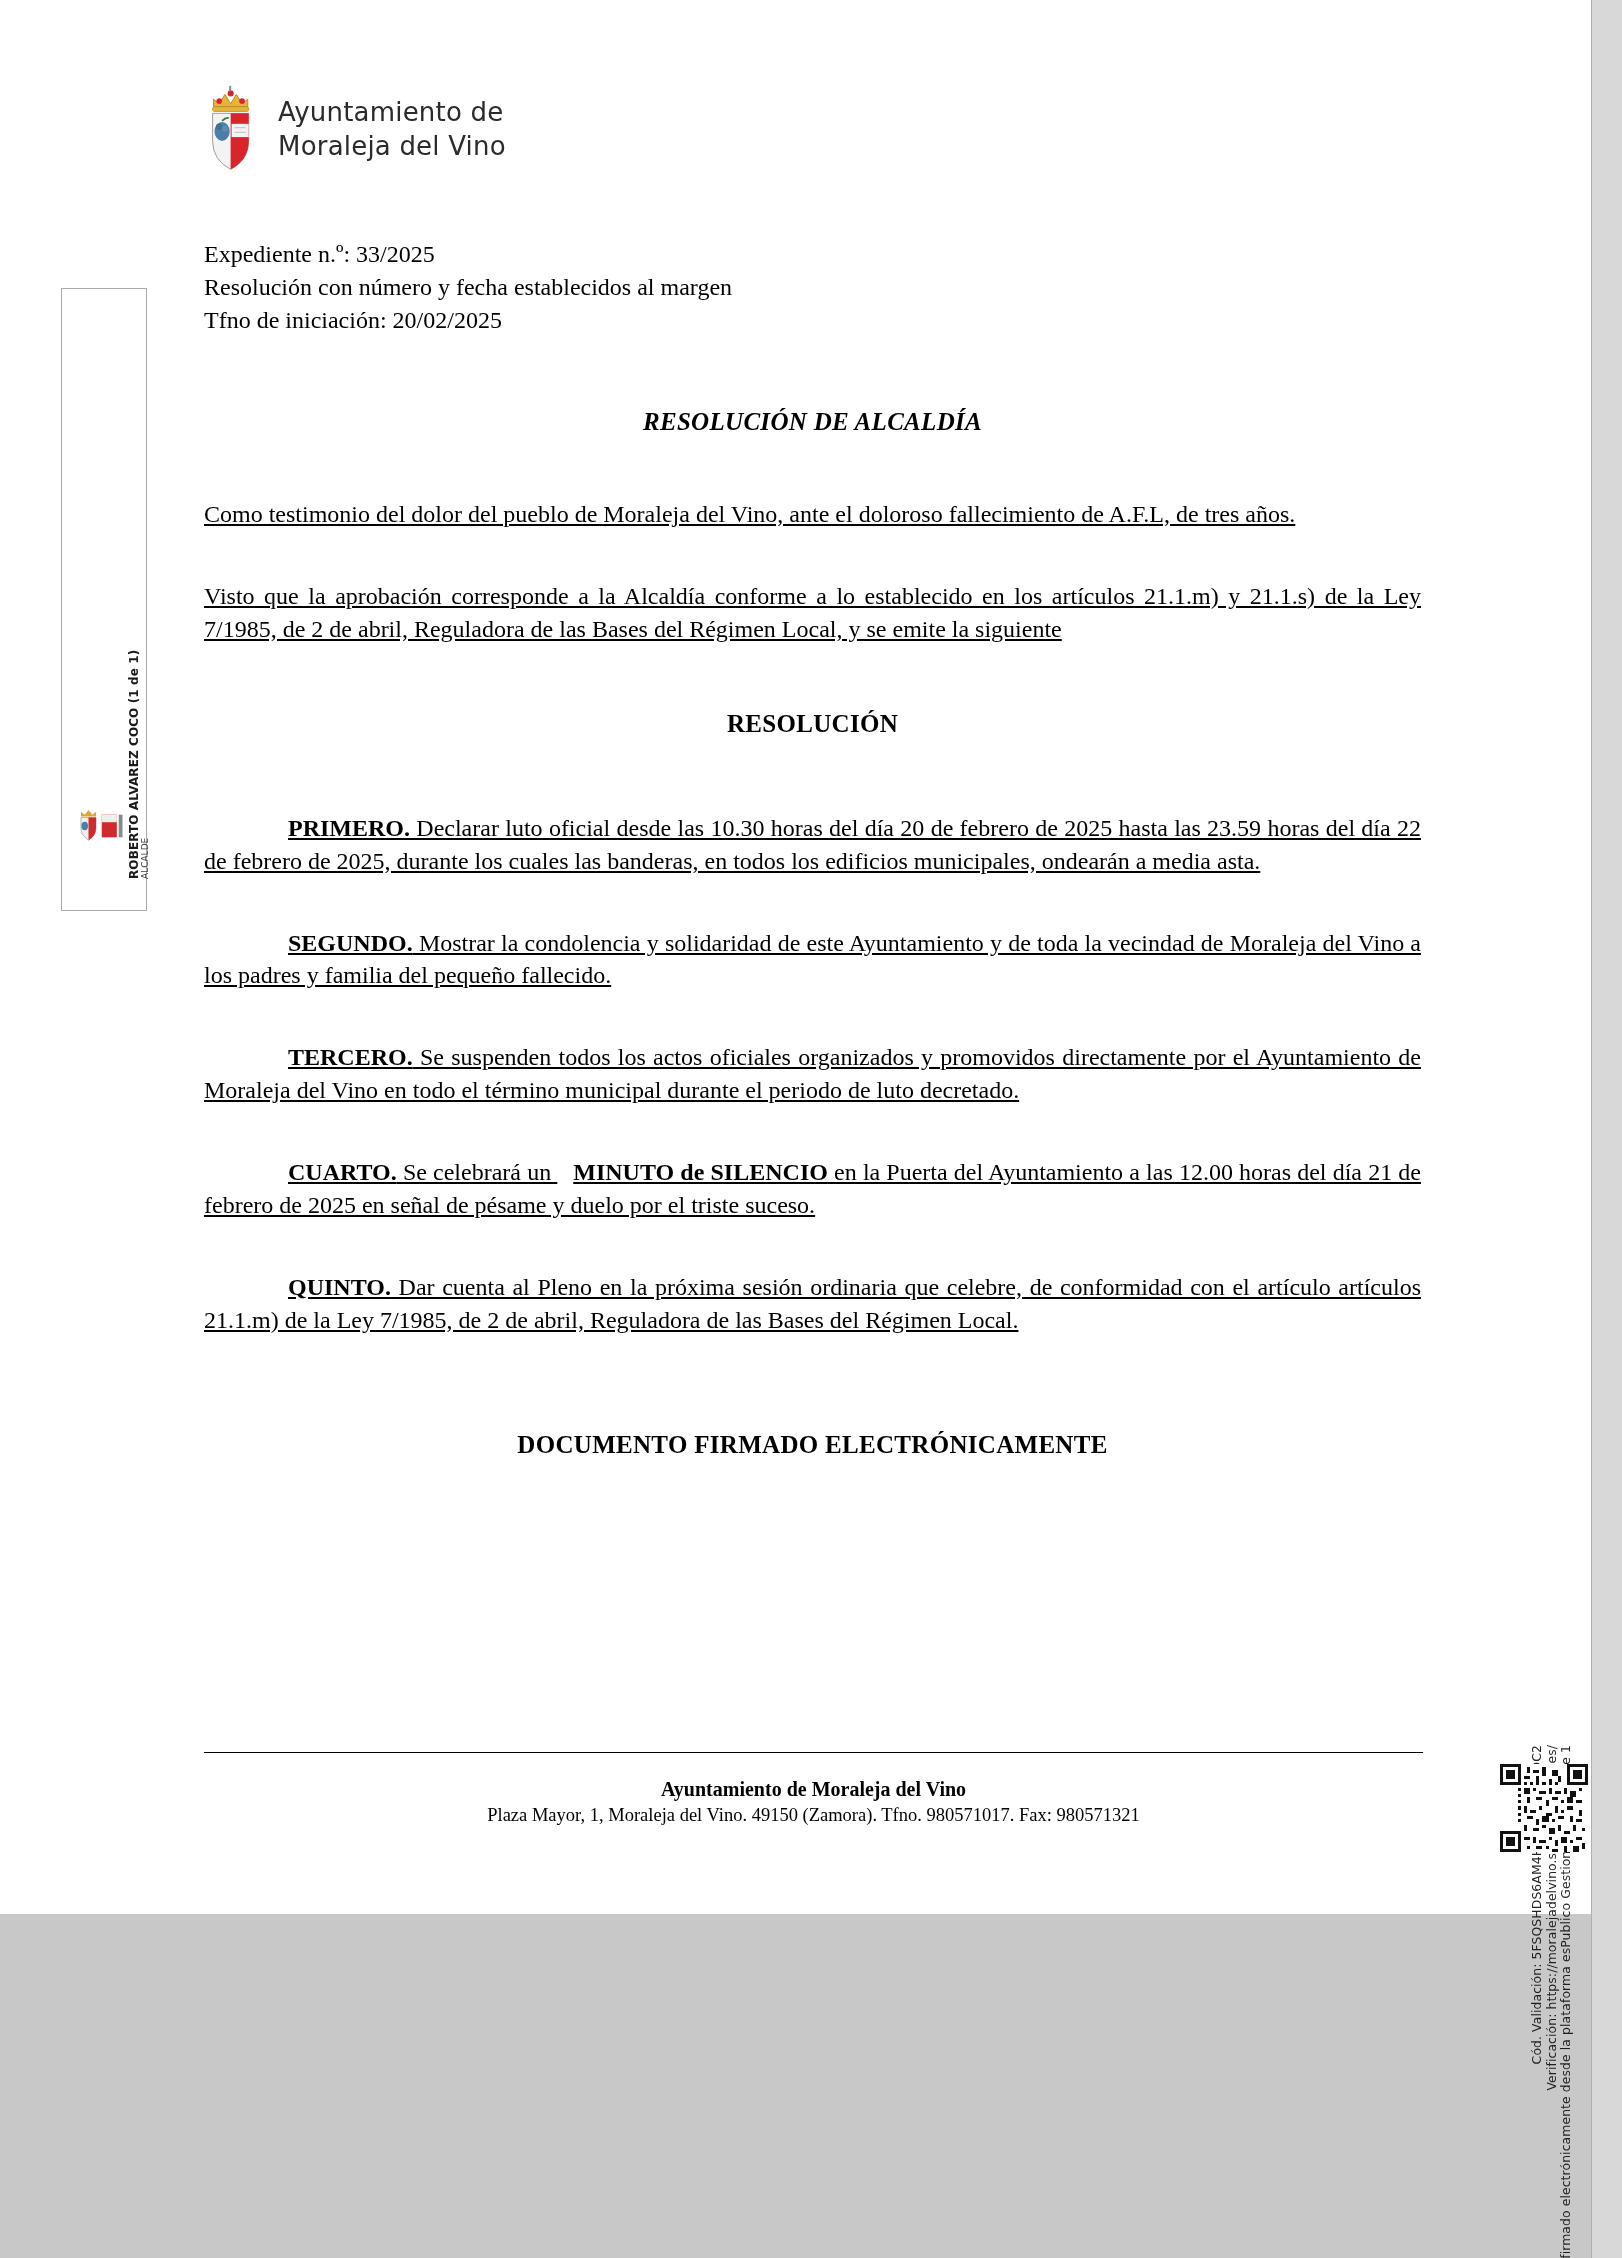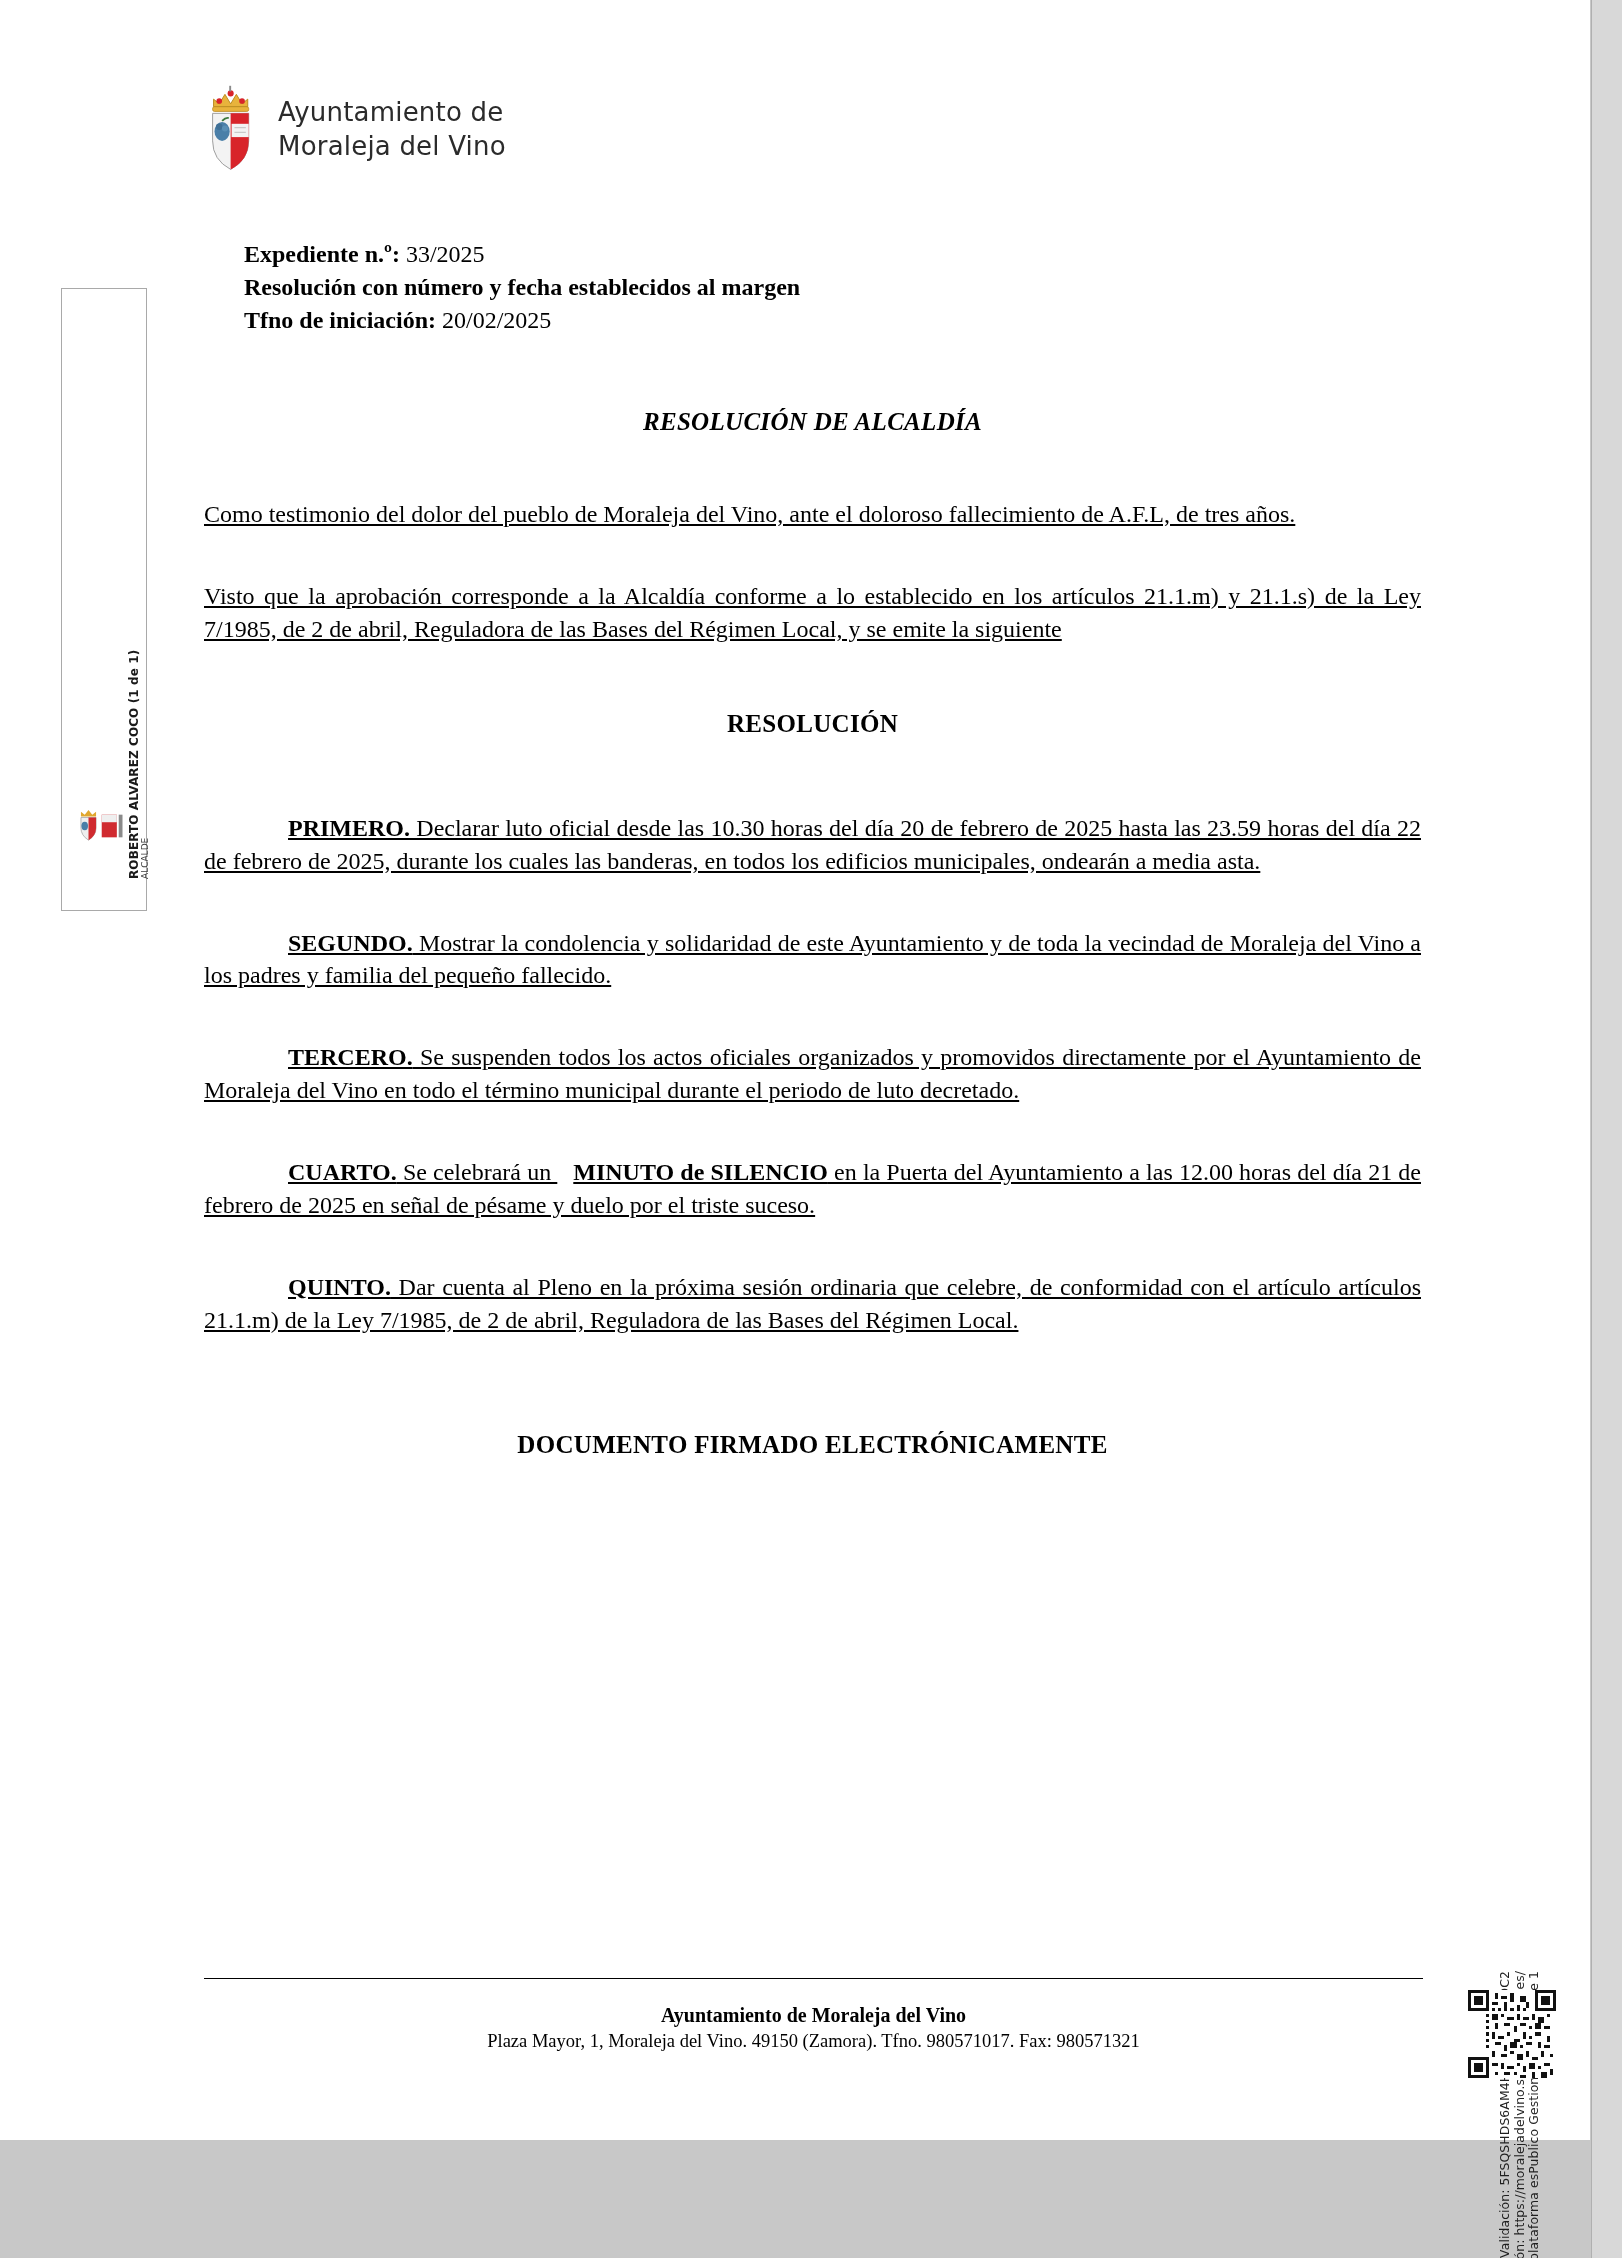--- a/index.html
+++ b/index.html
@@ -15,22 +15,23 @@
     position: relative;
     overflow: hidden;
   }
 
   
   .page-sheet {
     position: absolute;
     left: 0;
     top: 0;
     width: 1590px;
-    height: 2140px;
+    height: 1914px;
     background: #ffffff;
+    padding-left: 32px;
   }
   .page-right-gutter {
     position: absolute;
     right: 0;
     top: 0;
     width: 32px;
     height: 2259px;
     background: #d8d8d8;
   }
   .page-right-gutter .gutter-line {
@@ -116,21 +117,21 @@
   .doc-body {
     position: absolute;
     left: 204px;
     top: 238px;
     width: 1217px;
     font-size: 24px;
     line-height: 1.37;
     color: #000;
   }
   .meta-line { margin: 0; }
-  .meta-line b { font-weight: bold; margin-left: 40px; }
+  .meta-line b { font-weight: normal; }
 
   .title-main {
     text-align: center;
     font-weight: bold;
     font-size: 25px;
     letter-spacing: 0.3px;
     margin: 68px 0 0 0;
     font-style: italic;
   }
   .title-sub {

